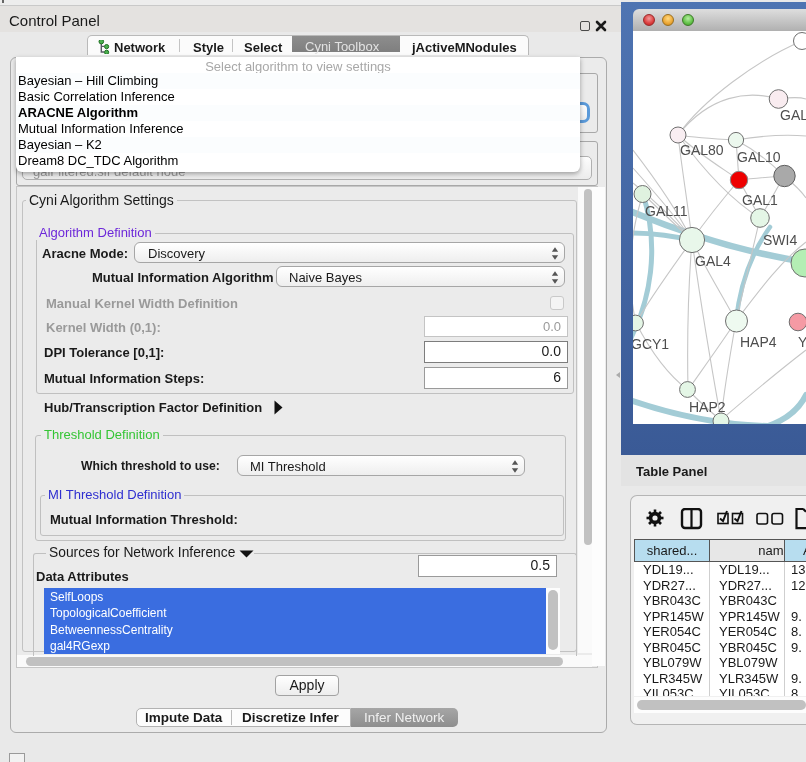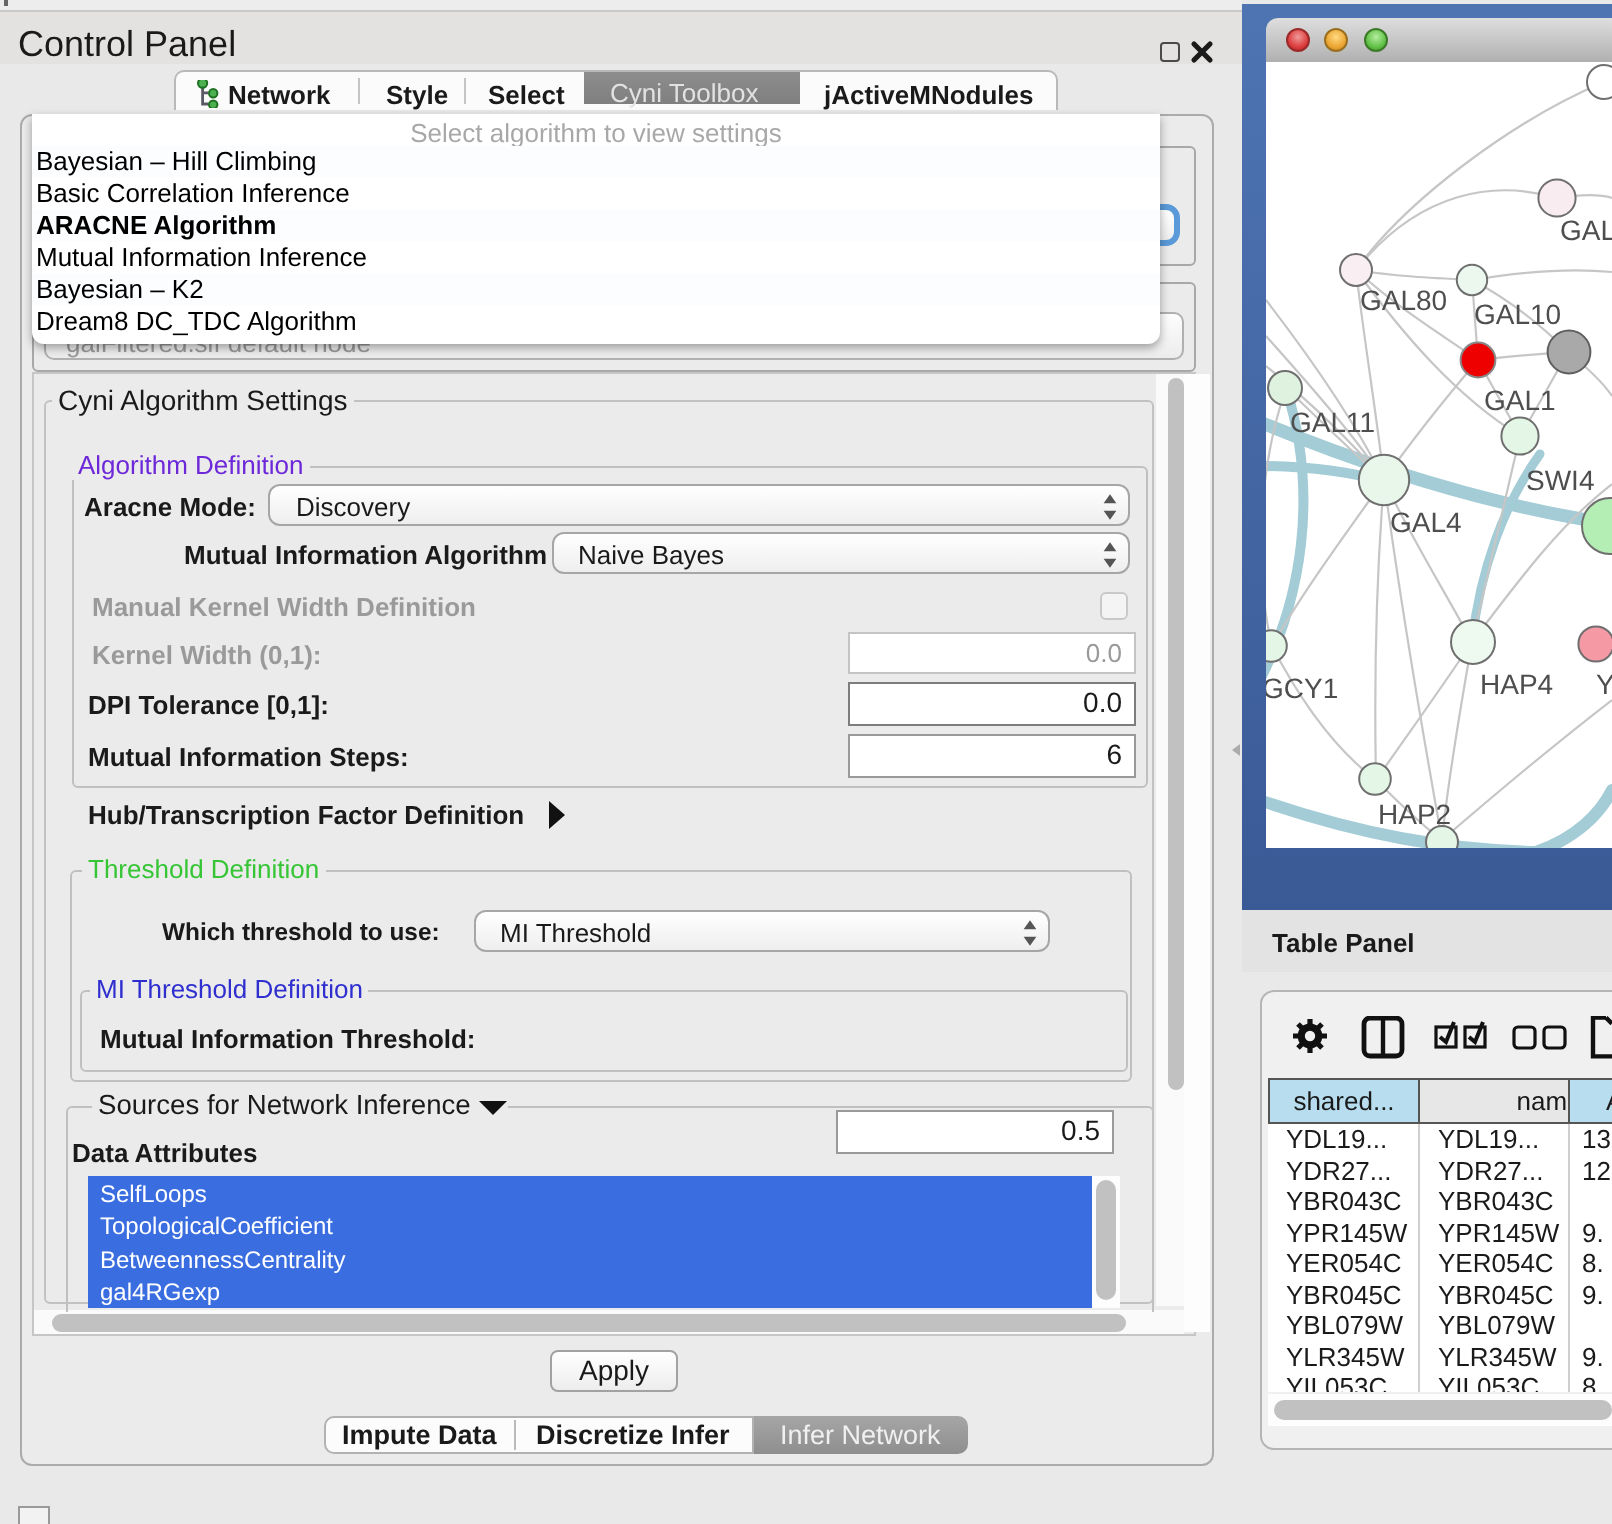--- a/index.html
+++ b/index.html
@@ -20,21 +20,21 @@
 .grplbl{position:absolute;background:#ebebeb;padding:0 3px;line-height:14px;}
 </style>
 </head>
 <body>
 <div id="root">
 
   <div class="abs" style="left:0;top:0;width:621px;height:5px;background:#ededed;border-bottom:1px solid #c9c9c9;"></div>
   <div class="abs" style="left:2px;top:0;width:2px;height:3px;background:#666;"></div>
 
   <div class="abs" style="left:0;top:6px;width:621px;height:26px;background:#e4e2e0;">
-    <div class="abs" style="left:9px;top:6px;font-size:18px;">Control Panel</div>
+    <div class="abs" style="left:9px;top:6px;font-size:15px;">Control Panel</div>
 
     <div class="abs" style="left:580px;top:15px;width:8px;height:8px;border:1.5px solid #4a4a4a;border-radius:2px;"></div>
 
     <svg class="abs" style="left:595px;top:14px;" width="12" height="12" viewBox="0 0 12 12">
       <path d="M2 2 L10 10 M10 2 L2 10" stroke="#1a1a1a" stroke-width="2.6" stroke-linecap="round"></path>
     </svg>
   </div>
 
   <div class="abs" style="left:87px;top:35px;width:442px;height:22px;">
     <div class="abs" style="left:0;top:0;width:442px;height:20px;background:#fbfbfb;border:1px solid #b9b9b9;border-bottom:none;border-radius:5px 5px 0 0;box-sizing:border-box;"></div>
@@ -137,21 +137,21 @@
   <div class="abs b" style="left:36px;top:569px;">Data Attributes</div>
 
   <div class="abs" style="left:44px;top:588px;width:502px;height:66px;background:#3a6de0;color:#fff;font-size:12px;">
     <div style="padding:1px 0 0 6px;line-height:16.4px;">SelfLoops<br>TopologicalCoefficient<br>BetweennessCentrality<br>gal4RGexp</div>
   </div>
   <div class="abs" style="left:546px;top:588px;width:14px;height:66px;background:#fdfdfd;"></div>
   <div class="abs" style="left:548px;top:590px;width:10px;height:60px;background:#c1c1c1;border-radius:5px;"></div>
 
   <div class="abs" style="left:275px;top:675px;width:64px;height:21px;background:linear-gradient(#fff,#ededed);border:1px solid #a2a2a2;border-radius:4px;box-sizing:border-box;text-align:center;line-height:19px;font-size:14px;">Apply</div>
 
-  <div class="abs" style="left:162px;top:708px;width:322px;height:35px;">
+  <div class="abs" style="left:136px;top:708px;width:322px;height:35px;">
     <div class="abs" style="left:0;top:0;width:215px;height:19px;background:#fcfcfc;border:1px solid #b2b2b2;border-radius:5px 0 0 5px;box-sizing:border-box;"></div>
     <div class="abs" style="left:215px;top:0;width:107px;height:19px;background:linear-gradient(#a6a6a6,#8e8e8e);border-radius:0 5px 5px 0;"></div>
     <div class="abs" style="left:95px;top:2px;width:1px;height:15px;background:#bbb;"></div>
     <div class="abs b" style="left:9px;top:2px;font-size:13.5px;">Impute Data</div>
     <div class="abs b" style="left:106px;top:2px;font-size:13.5px;">Discretize Infer</div>
     <div class="abs" style="left:228px;top:2px;color:#f0f0f0;font-size:13.5px;">Infer Network</div>
   </div>
 
   <div class="abs" style="left:16px;top:57px;width:564px;height:115px;background:#fff;border-radius:0 0 6px 6px;box-shadow:0 2px 5px rgba(0,0,0,0.35);">
     <div class="abs" style="left:0;top:2px;width:564px;text-align:center;color:#a8a8a8;">Select algorithm to view settings</div>

